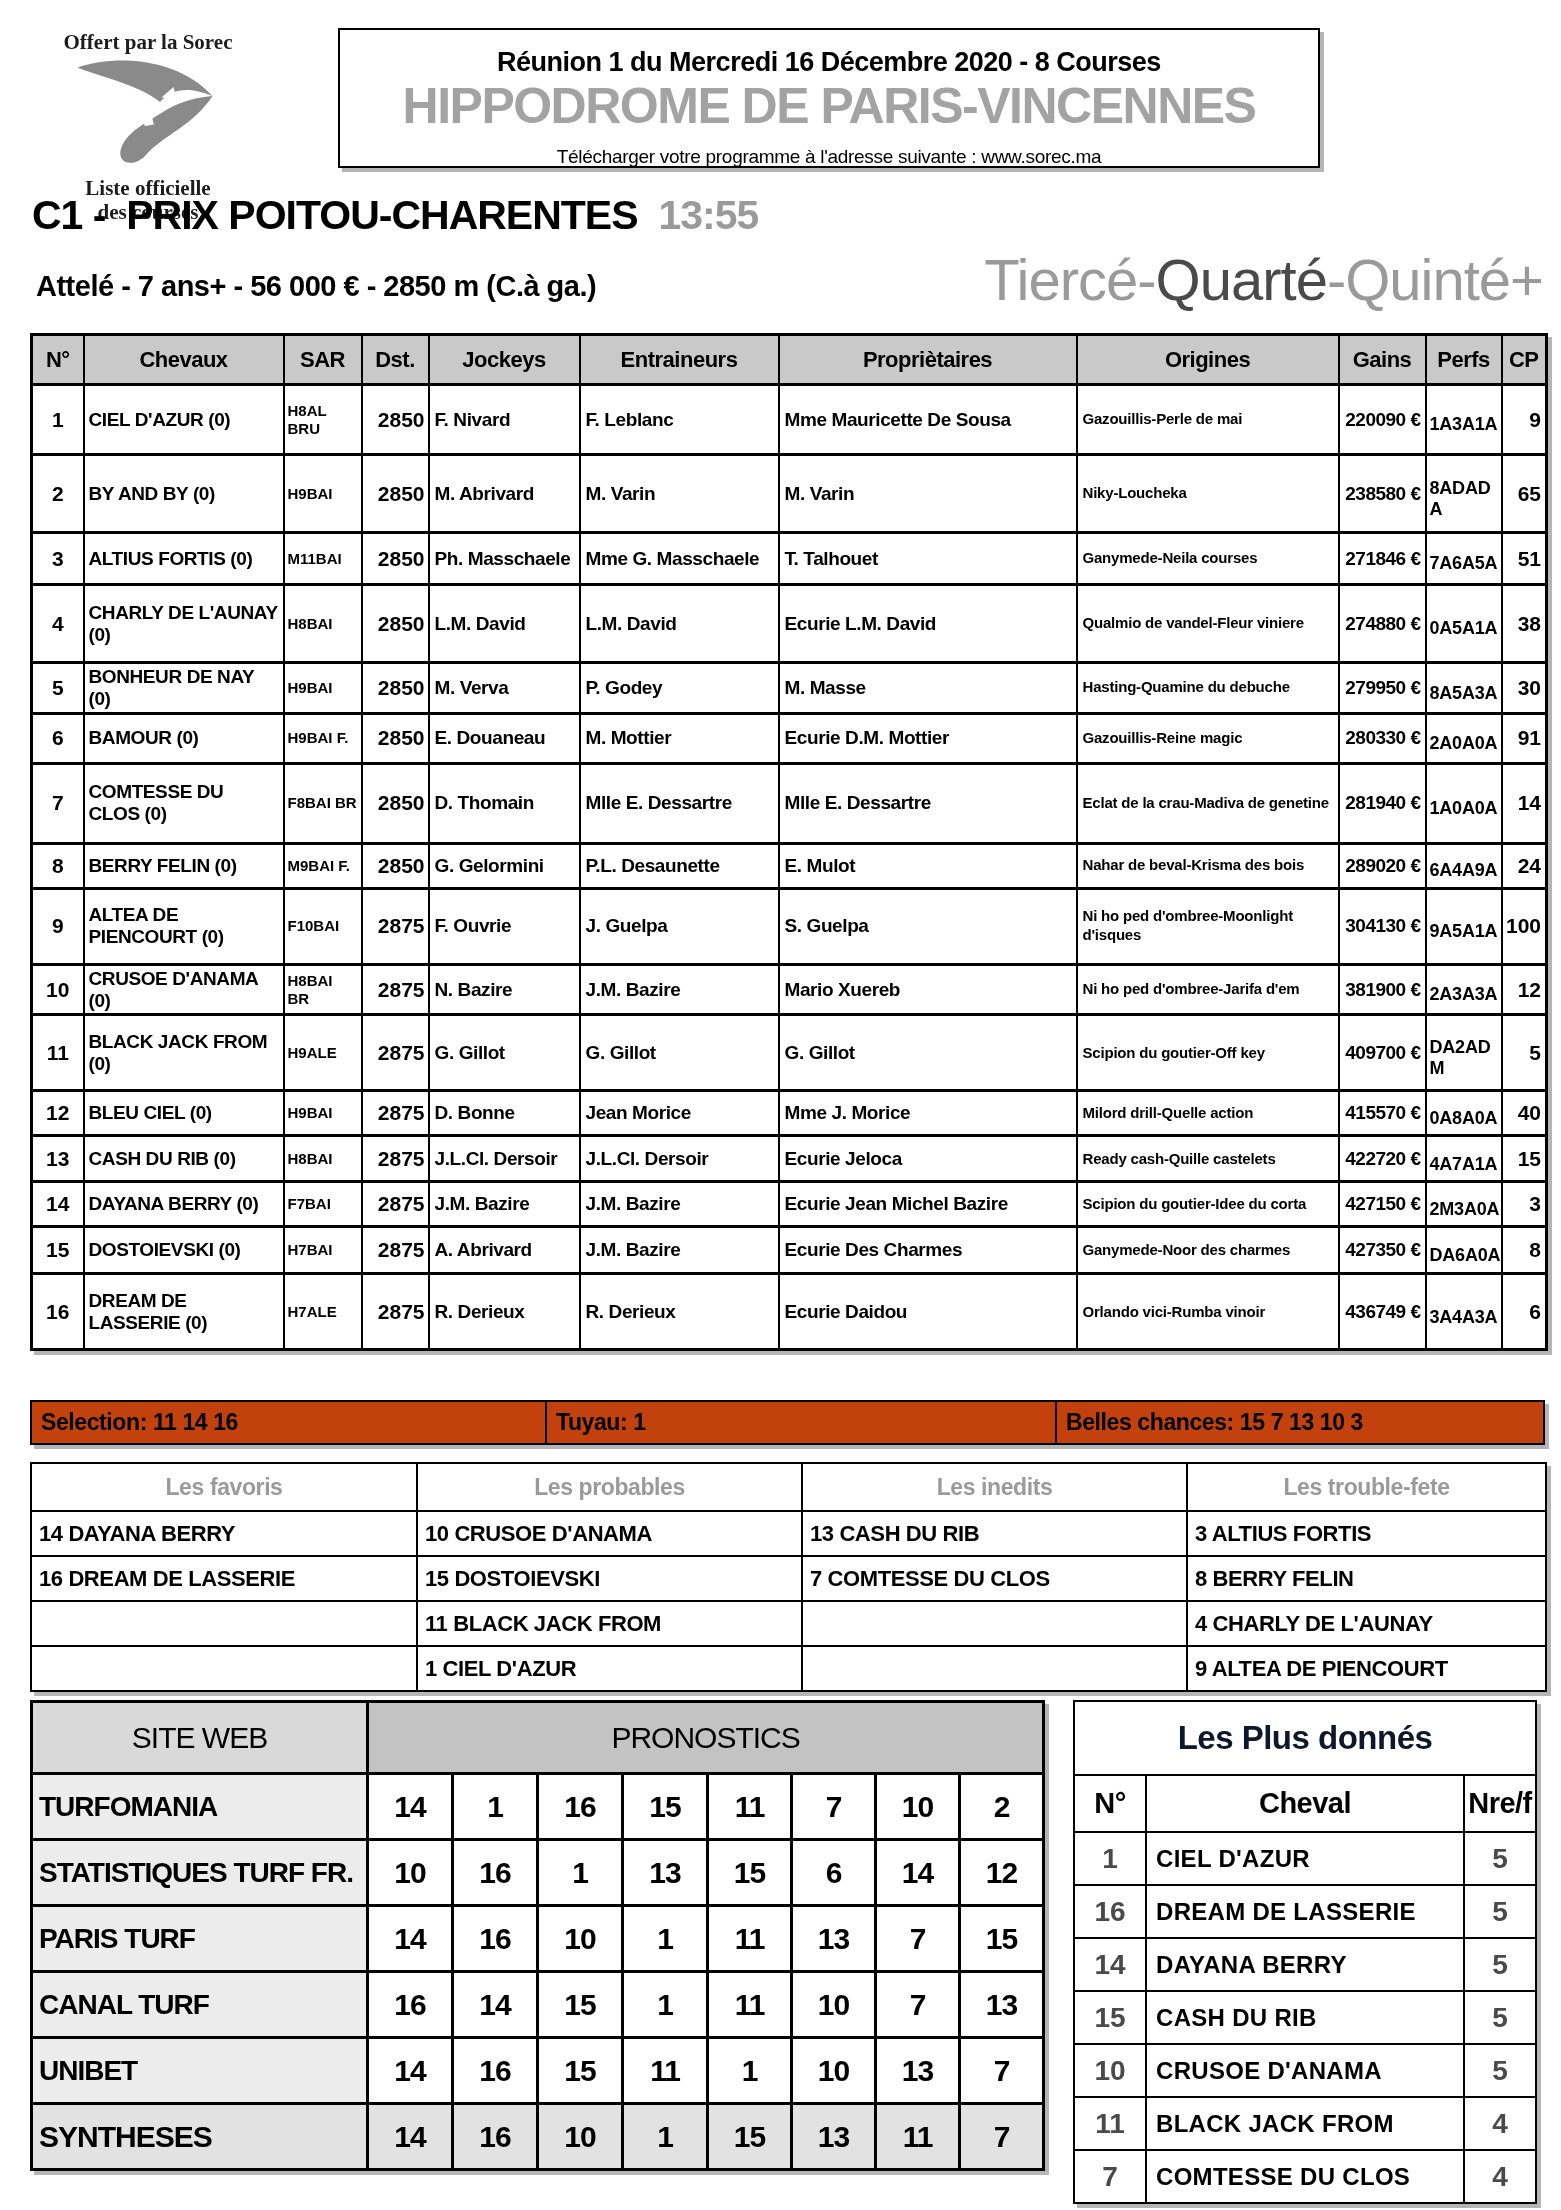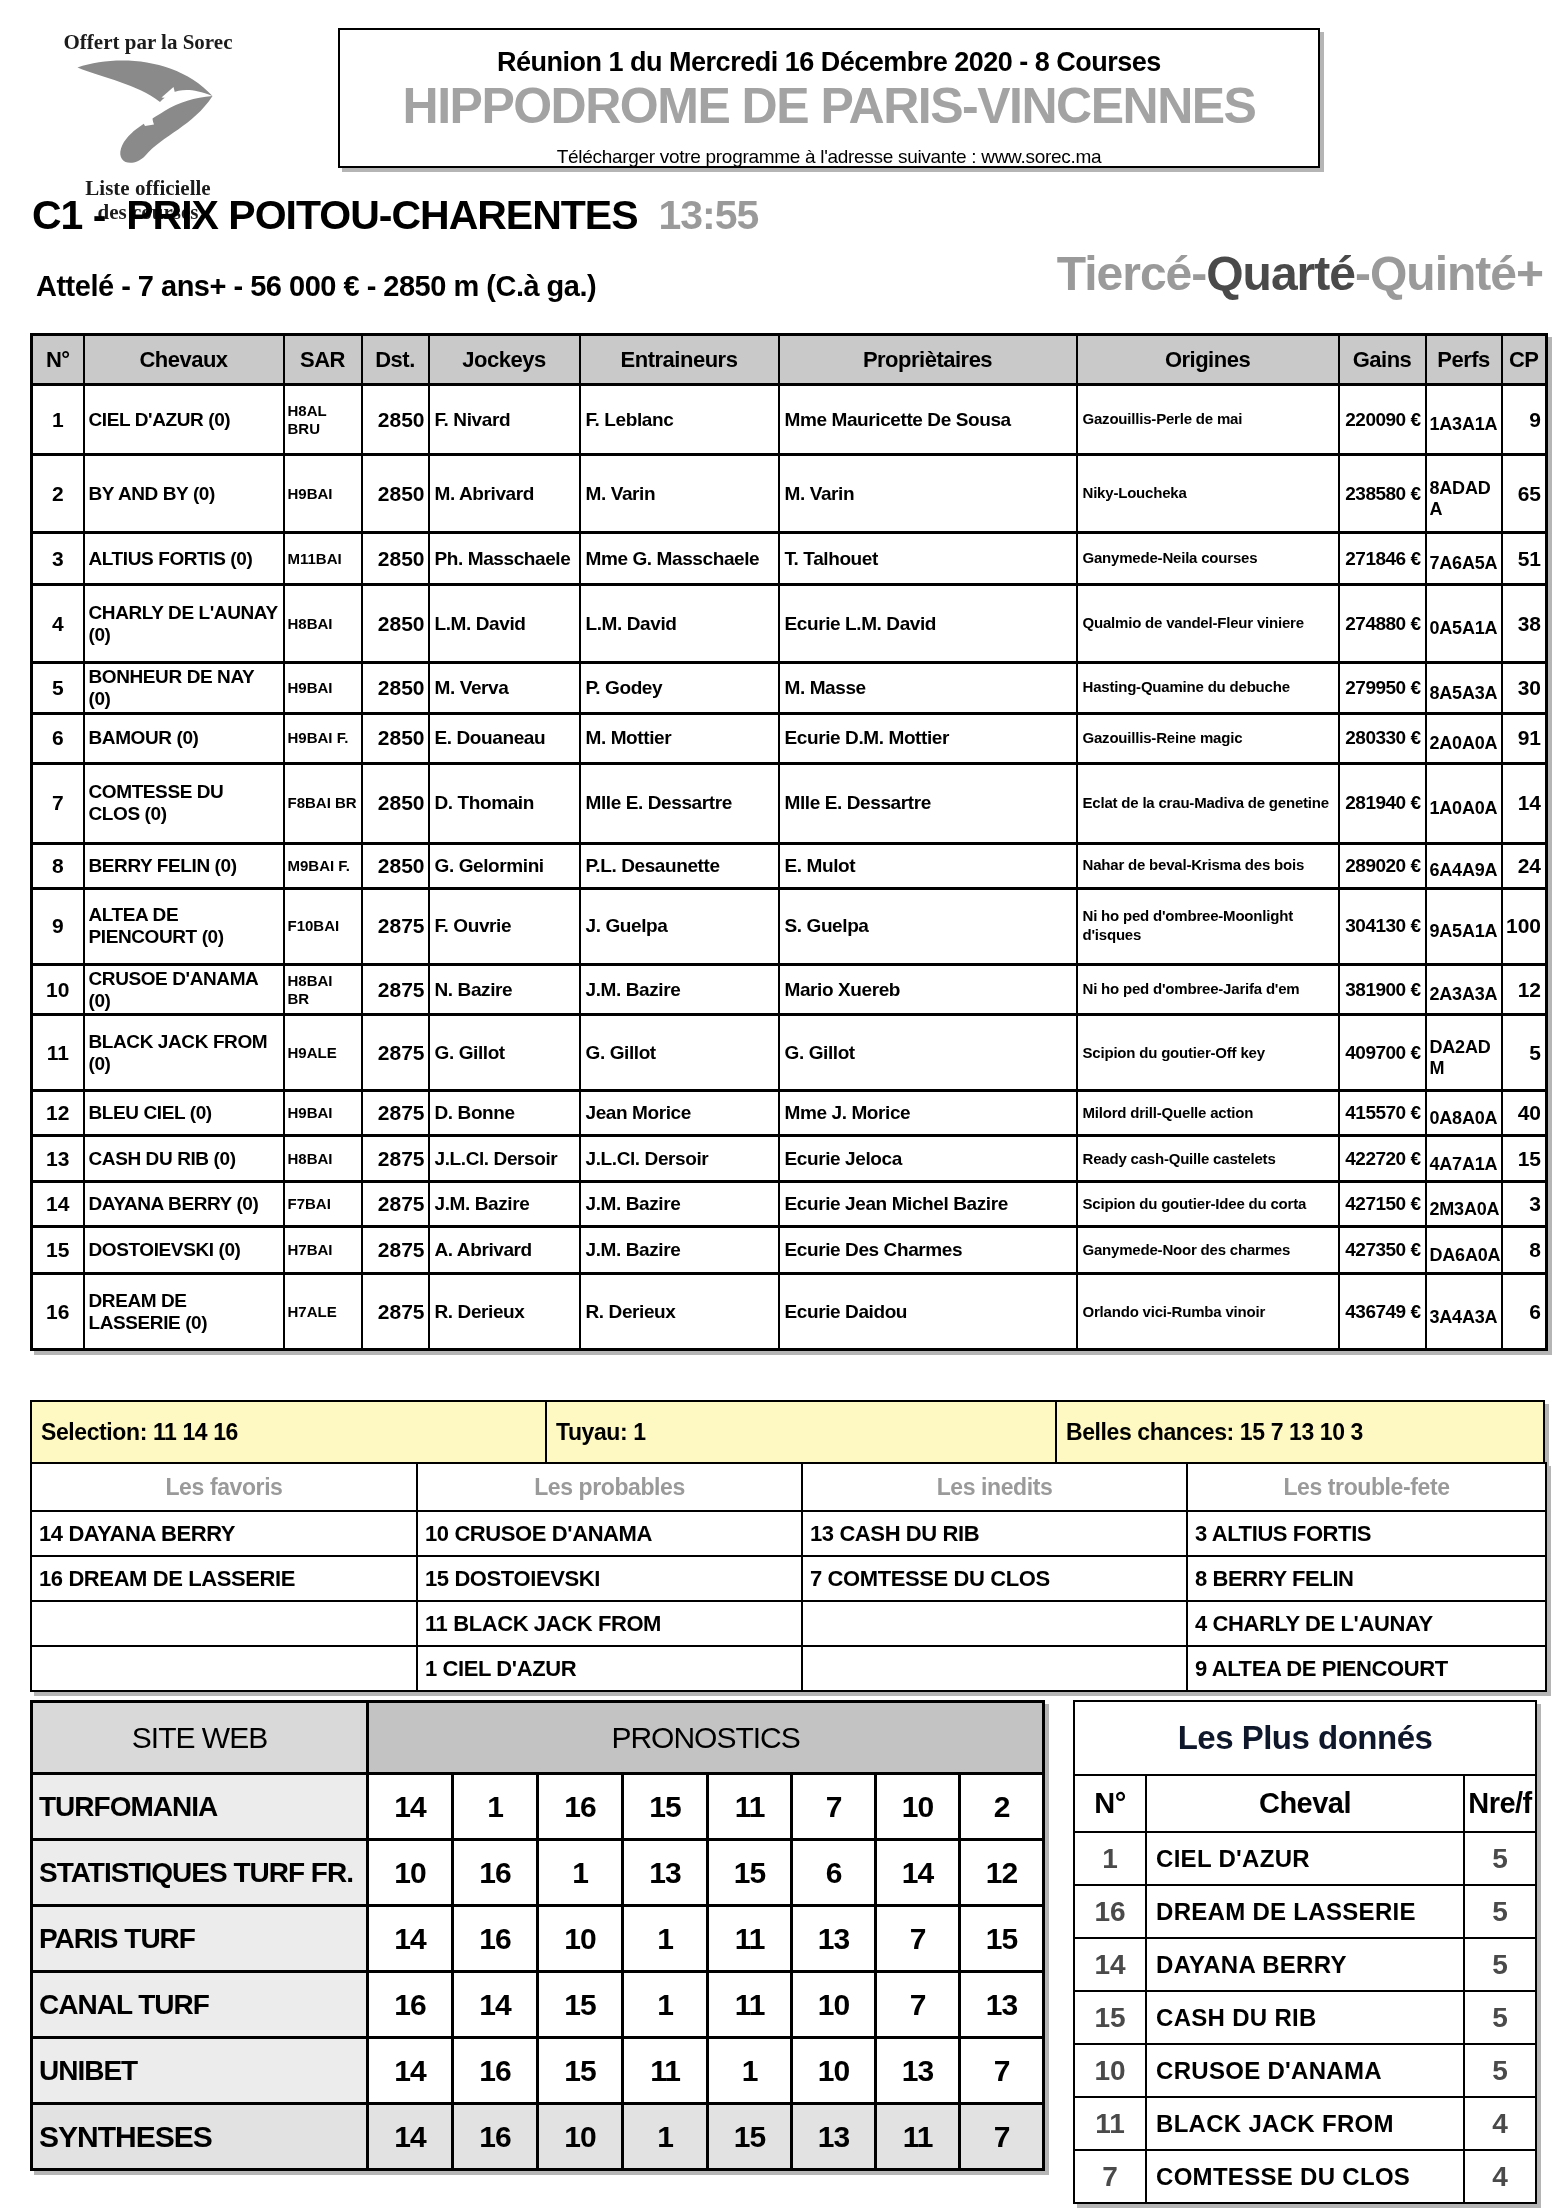--- a/index.html
+++ b/index.html
@@ -25,21 +25,21 @@
   .header-box {
     position: absolute; left: 338px; top: 28px; width: 982px; height: 140px;
     background: #fff; border: 2px solid #000; text-align: center;
   }
   .hb-line1 { margin-top: 17px; font-size: 27px; font-weight: bold; letter-spacing:-0.5px; }
   .hb-line2 { font-size: 50px; font-weight: bold; color: #a3a3a3; letter-spacing: -1.5px; line-height:1.0; margin-top:3px;}
   .hb-line3 { font-size: 19px; margin-top: 15px; letter-spacing:-0.3px;}
 
   .race-title { position: absolute; left: 32px; top: 192px; font-size: 41px; font-weight: bold; letter-spacing: -1px; white-space:nowrap;}
   .race-time { color: #9a9a9a; }
-  .bet-types { position: absolute; right: 18px; top: 246px; font-size: 48px; font-weight: bold; letter-spacing: -1px; white-space:nowrap;}
+  .bet-types { position: absolute; right: 18px; top: 246px; font-size: 58px; font-weight: normal; letter-spacing: -1px; white-space:nowrap;}
   .bt-light { color: #9a9a9a; }
   .bt-dark  { color: #4a4a4a; }
   .conditions { position: absolute; left: 36px; top: 270px; font-size: 29px; font-weight: bold; letter-spacing: -0.5px; }
 
   
   table { border-collapse: collapse; table-layout: fixed; background:#fff; }
   .runners { position: absolute; left: 30px; top: 333px; width: 1515px; border: 3px solid #000; }
   .runners th {
     background: #c9c9c9; border: 2px solid #000; border-bottom: 3px solid #000;
     font-size: 22px; font-weight: bold; height: 50px; text-align: center; letter-spacing:-0.5px;
@@ -50,22 +50,22 @@
   .c-sar    { font-size: 15px; font-weight: bold; padding: 2px 3px; white-space: pre-line; line-height:1.2; }
   .c-dst    { text-align: right; font-size: 21px; font-weight: bold; padding-right: 3px; }
   .c-person { font-size: 19px; font-weight: bold; padding: 2px 5px; letter-spacing: -0.4px; line-height:1.15;}
   .c-orig   { font-size: 15px; font-weight: bold; padding: 2px 5px; line-height: 1.25; letter-spacing:-0.2px;}
   .c-gains  { text-align: right; font-size: 19px; font-weight: bold; padding-right: 4px; white-space: nowrap; letter-spacing:-0.5px;}
   .c-perfs  { font-size: 18px; font-weight: bold; padding: 12px 1px 2px 3px; white-space: pre-line; line-height: 1.15; letter-spacing:-0.2px;}
   .c-cp     { text-align: right; font-size: 21px; font-weight: bold; padding-right: 4px; }
 
   
   .selection {
-    position: absolute; left: 30px; top: 1400px; width: 1515px; height: 64px;
-    border: 2px solid #000; display: flex; background:#fef9c3;
+    position: absolute; left: 30px; top: 1400px; width: 1515px; height: 45px;
+    border: 2px solid #000; display: flex; background:#c2410c;
   }
   .sel-cell { display: flex; align-items: center; padding-left: 9px;
     font-size: 23px; font-weight: bold; letter-spacing: -0.4px; border-right: 2px solid #000; }
   .sel-cell:last-child { border-right: none; }
 
   
   .picks { position: absolute; left: 30px; top: 1462px; width: 1515px; border: 2px solid #000; }
   .picks th { border: 2px solid #000; height: 48px; font-size: 23px; font-weight: bold; color: #9a9a9a; text-align: center; letter-spacing:-0.4px;}
   .picks td { border: 2px solid #000; height: 45px; font-size: 22px; font-weight: bold; padding-left: 7px; letter-spacing: -0.4px; vertical-align: middle;}
 

